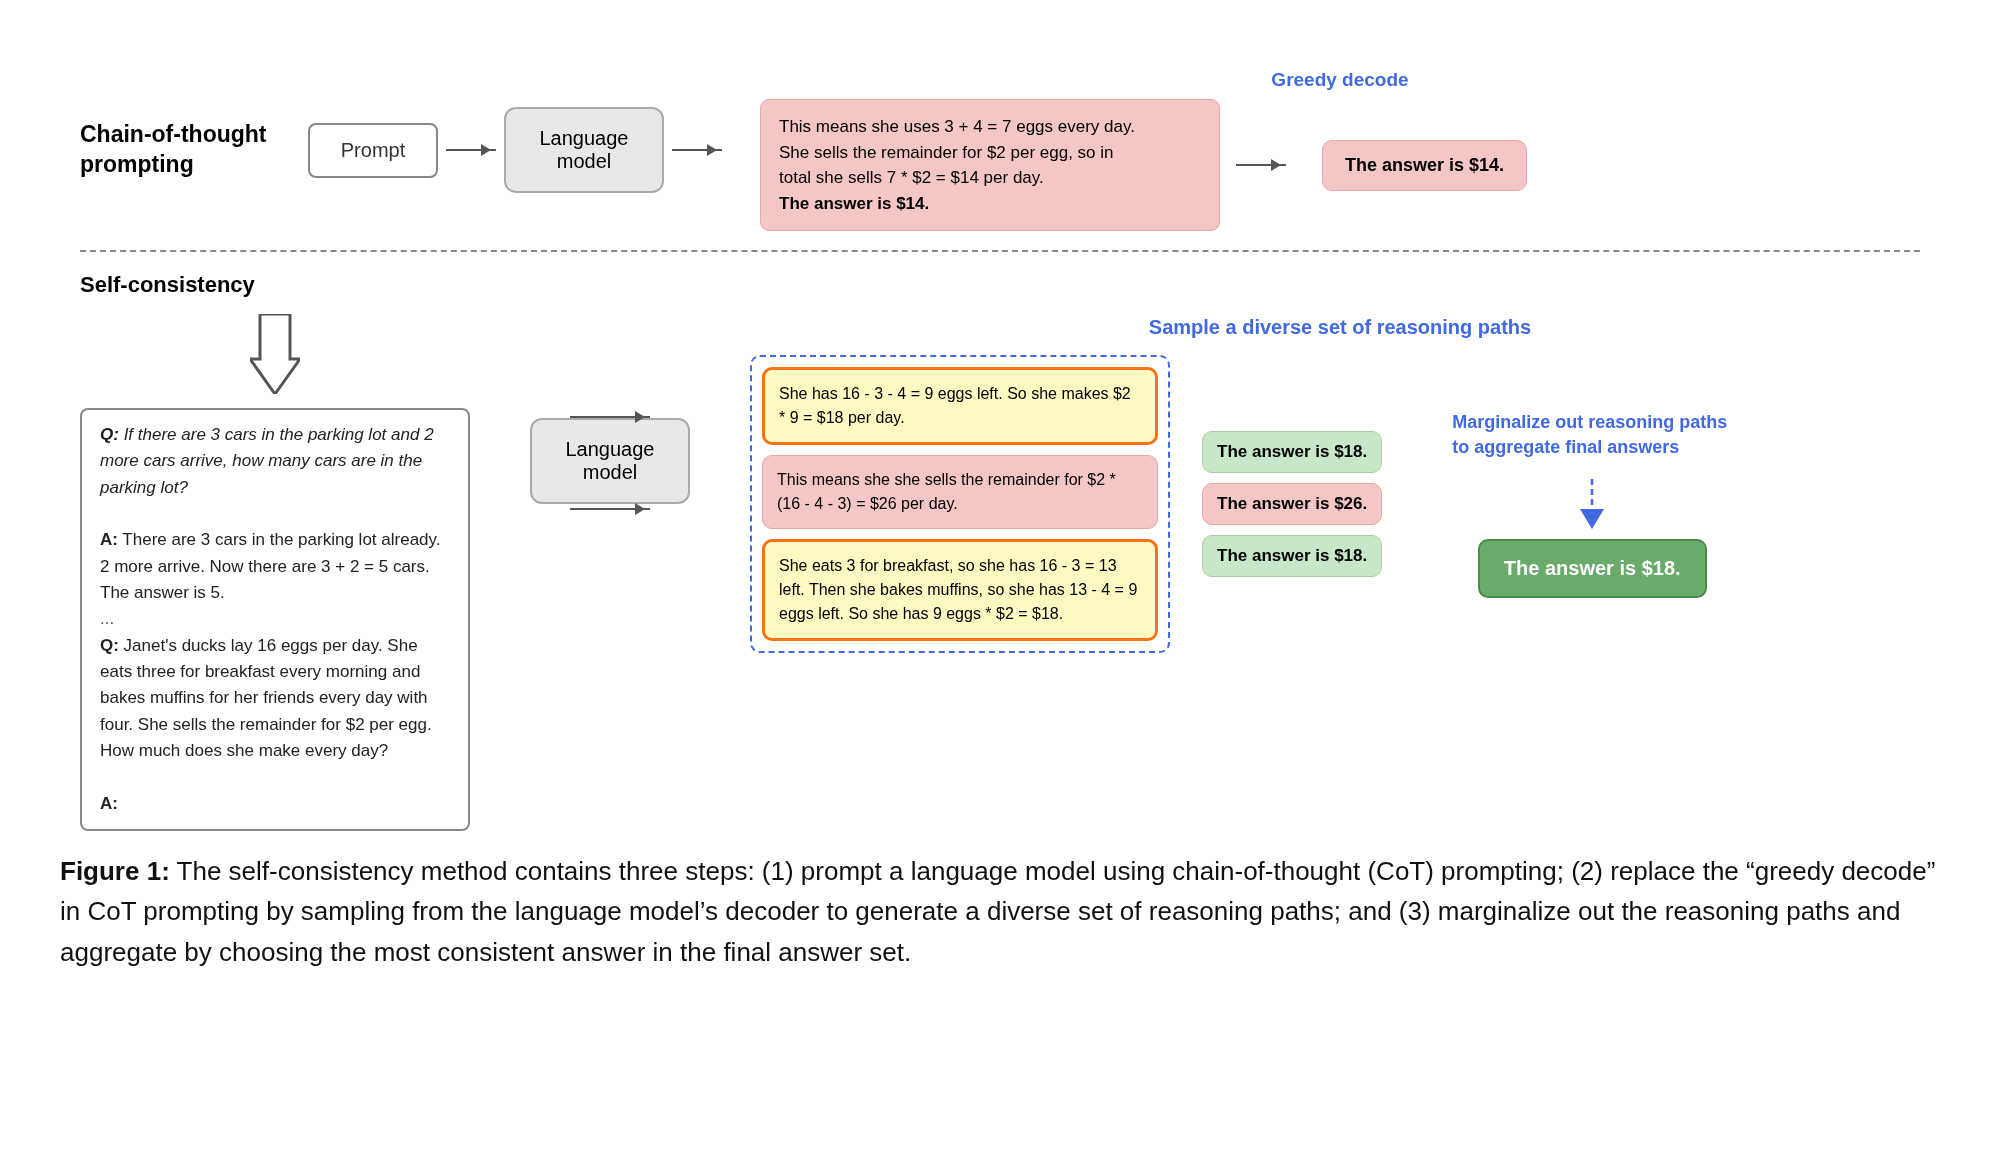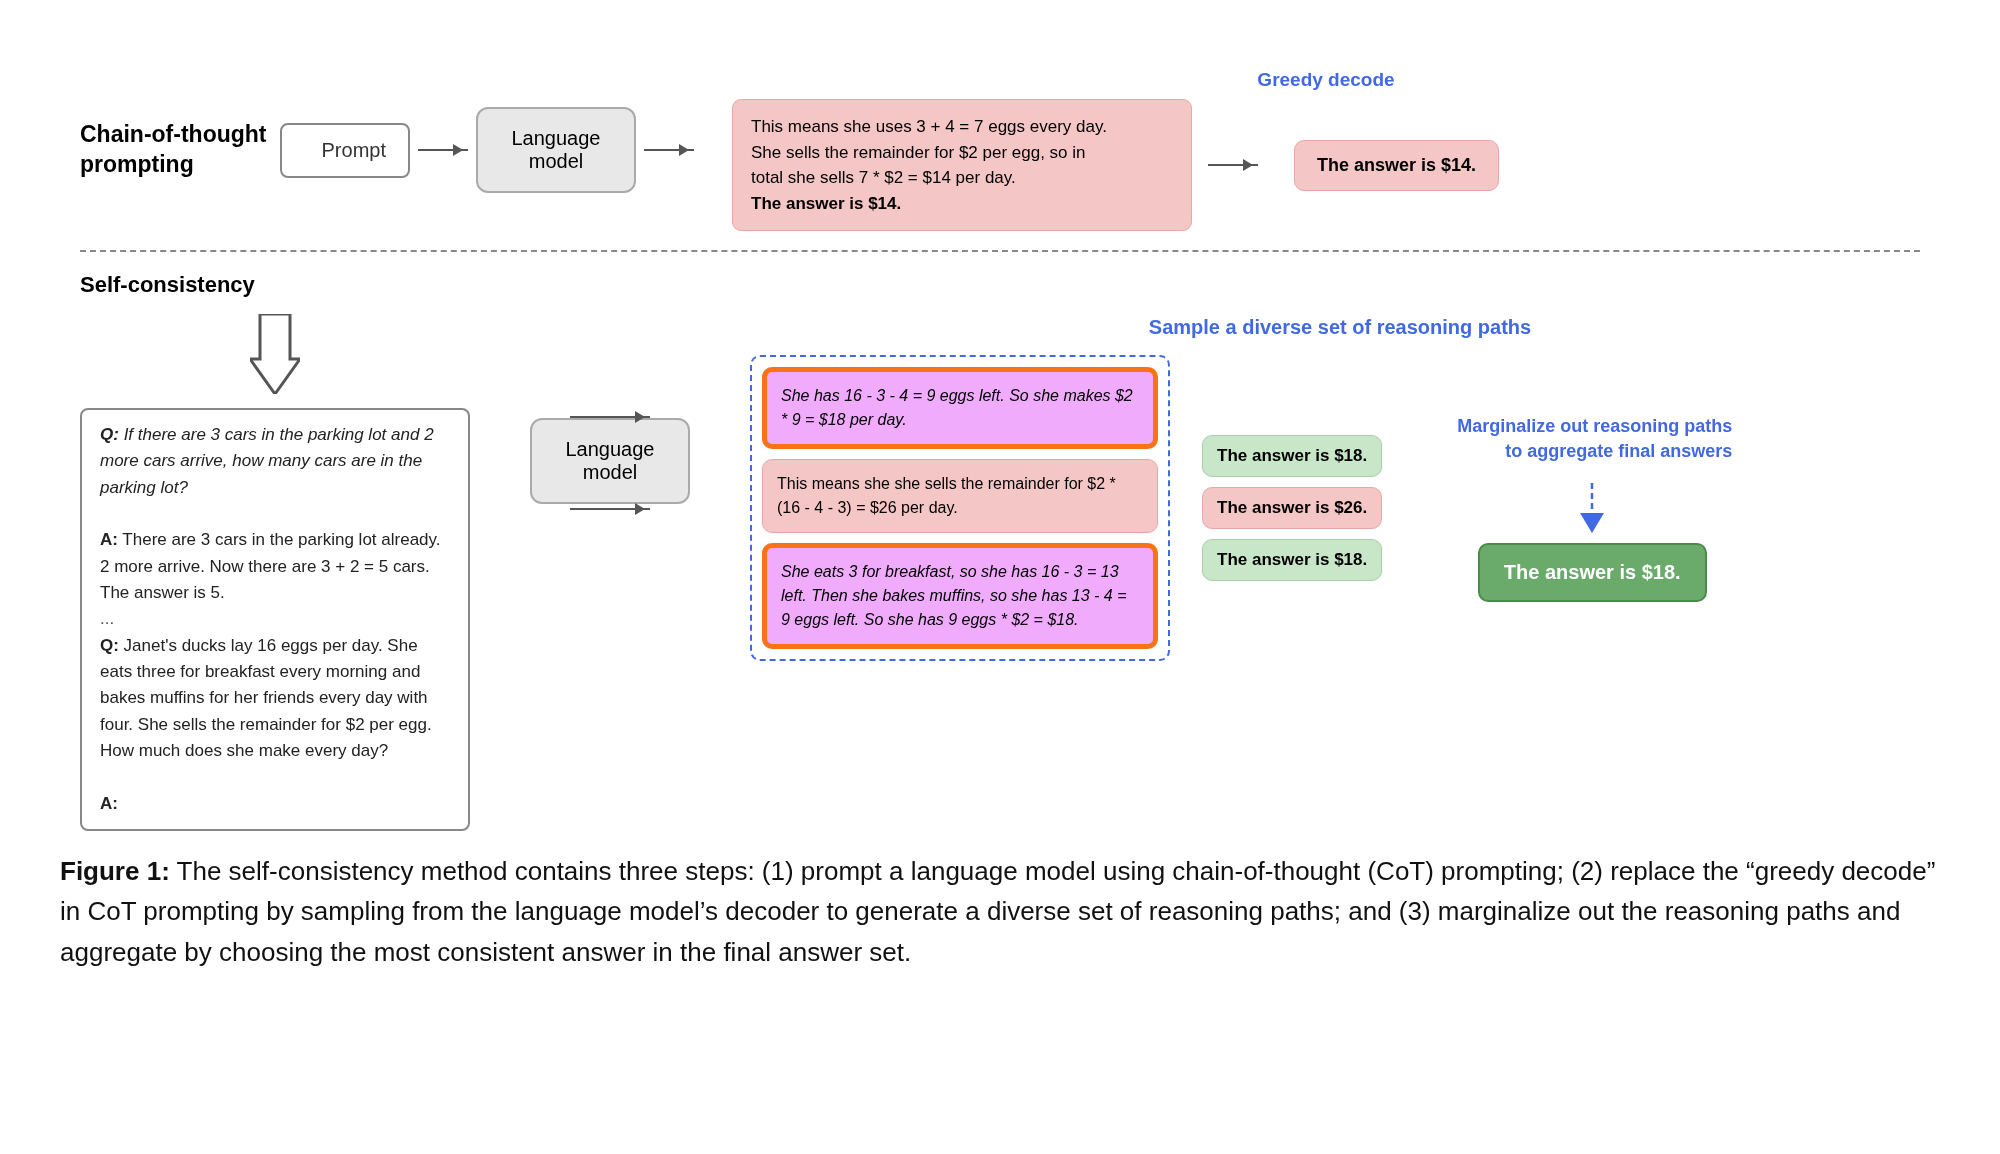--- a/index.html
+++ b/index.html
@@ -35,22 +35,23 @@
     }
 
     .prompt-box {
       border: 2px solid #888;
       border-radius: 8px;
       padding: 14px 22px;
       font-size: 20px;
       color: #333;
       background: #fff;
       width: 130px;
-      text-align: right;
-      flex-shrink: 0;
+      text-align: center;
+      flex-shrink: 0;
+      margin-left: 28px;
     }
 
     .lang-model-box {
       border: 2px solid #aaa;
       border-radius: 12px;
       padding: 18px 22px;
       font-size: 20px;
       background: #e8e8e8;
       text-align: center;
       width: 160px;
@@ -140,41 +141,41 @@
     }
 
     .path-text-box {
       border-radius: 10px;
       padding: 12px 14px;
       font-size: 16px;
       line-height: 1.5;
       flex: 1;
     }
 
-    .path-text-box.green { background: #f0abfc; border: 5px solid #f97316; font-style: italic; }
+    .path-text-box.green { background: #fef9c3; border: 3px solid #f97316; }
     .path-text-box.pink { background: #f5c6c6; border: 1px solid #e8a8a8; }
 
     .path-answer-box {
       border-radius: 10px;
       padding: 10px 14px;
       font-size: 17px;
       font-weight: bold;
       white-space: nowrap;
       margin-left: 14px;
       flex-shrink: 0;
     }
 
     .path-answer-box.green { background: #c8e6c8; border: 1px solid #a8cfa8; }
     .path-answer-box.pink { background: #f5c6c6; border: 1px solid #e8a8a8; }
 
     .marginalize-label {
       color: #4169E1;
       font-size: 18px;
       font-weight: bold;
-      text-align: right;
+      text-align: left;
       line-height: 1.35;
       margin-bottom: 20px;
       max-width: 280px;
     }
 
     .final-answer-box {
       background: #6aaa6a;
       border: 2px solid #4a8a4a;
       border-radius: 10px;
       padding: 16px 24px;

